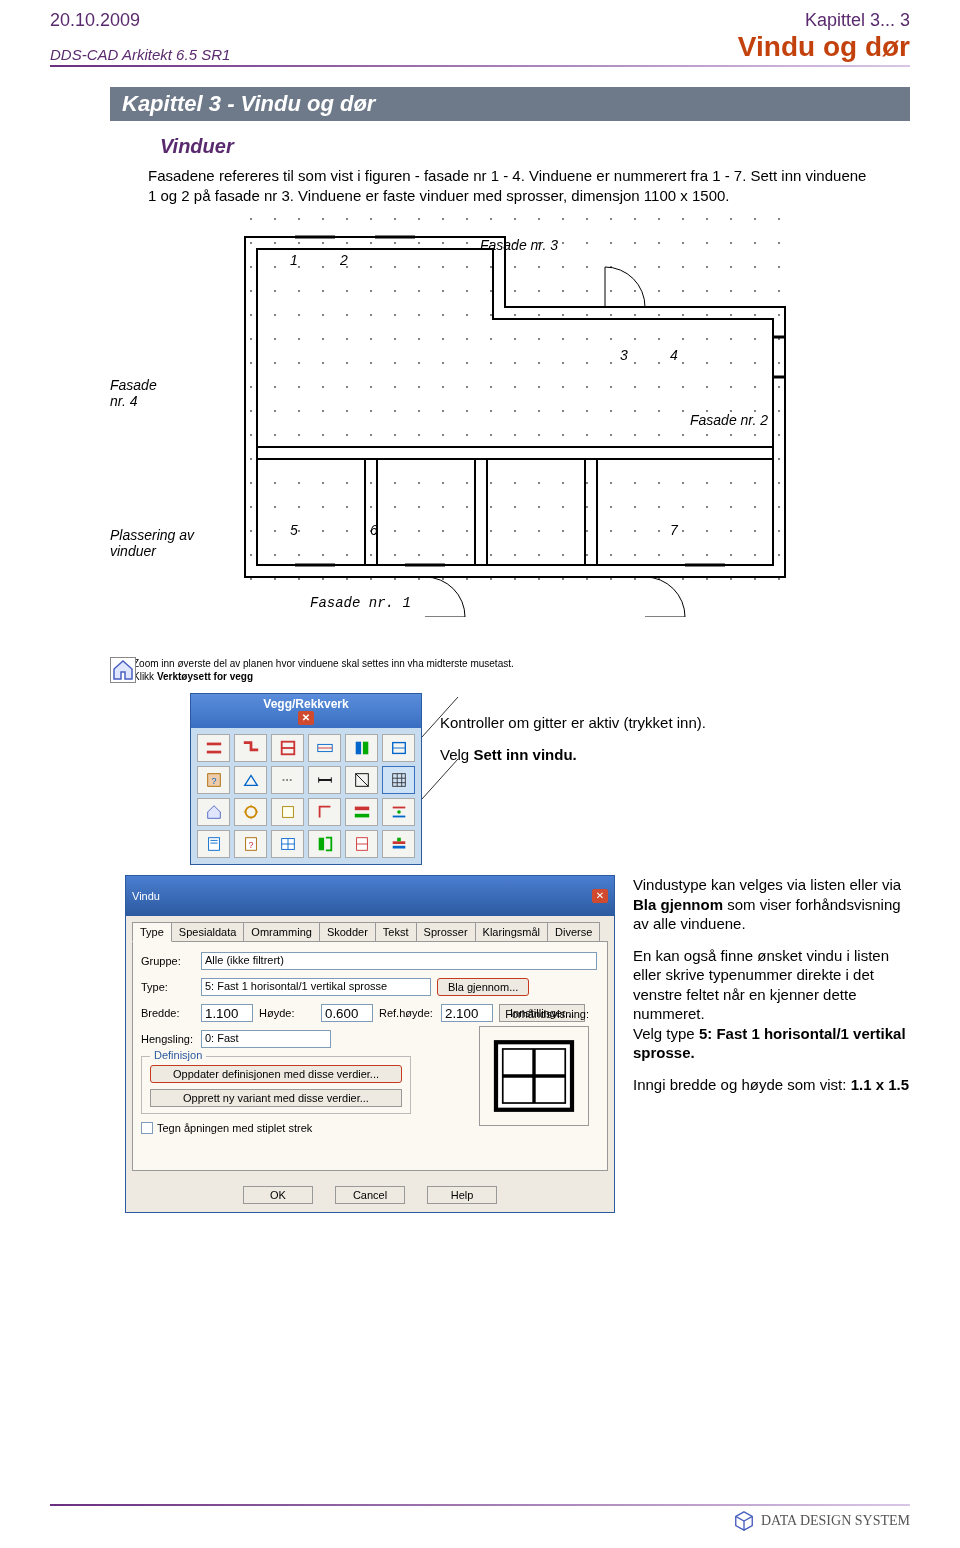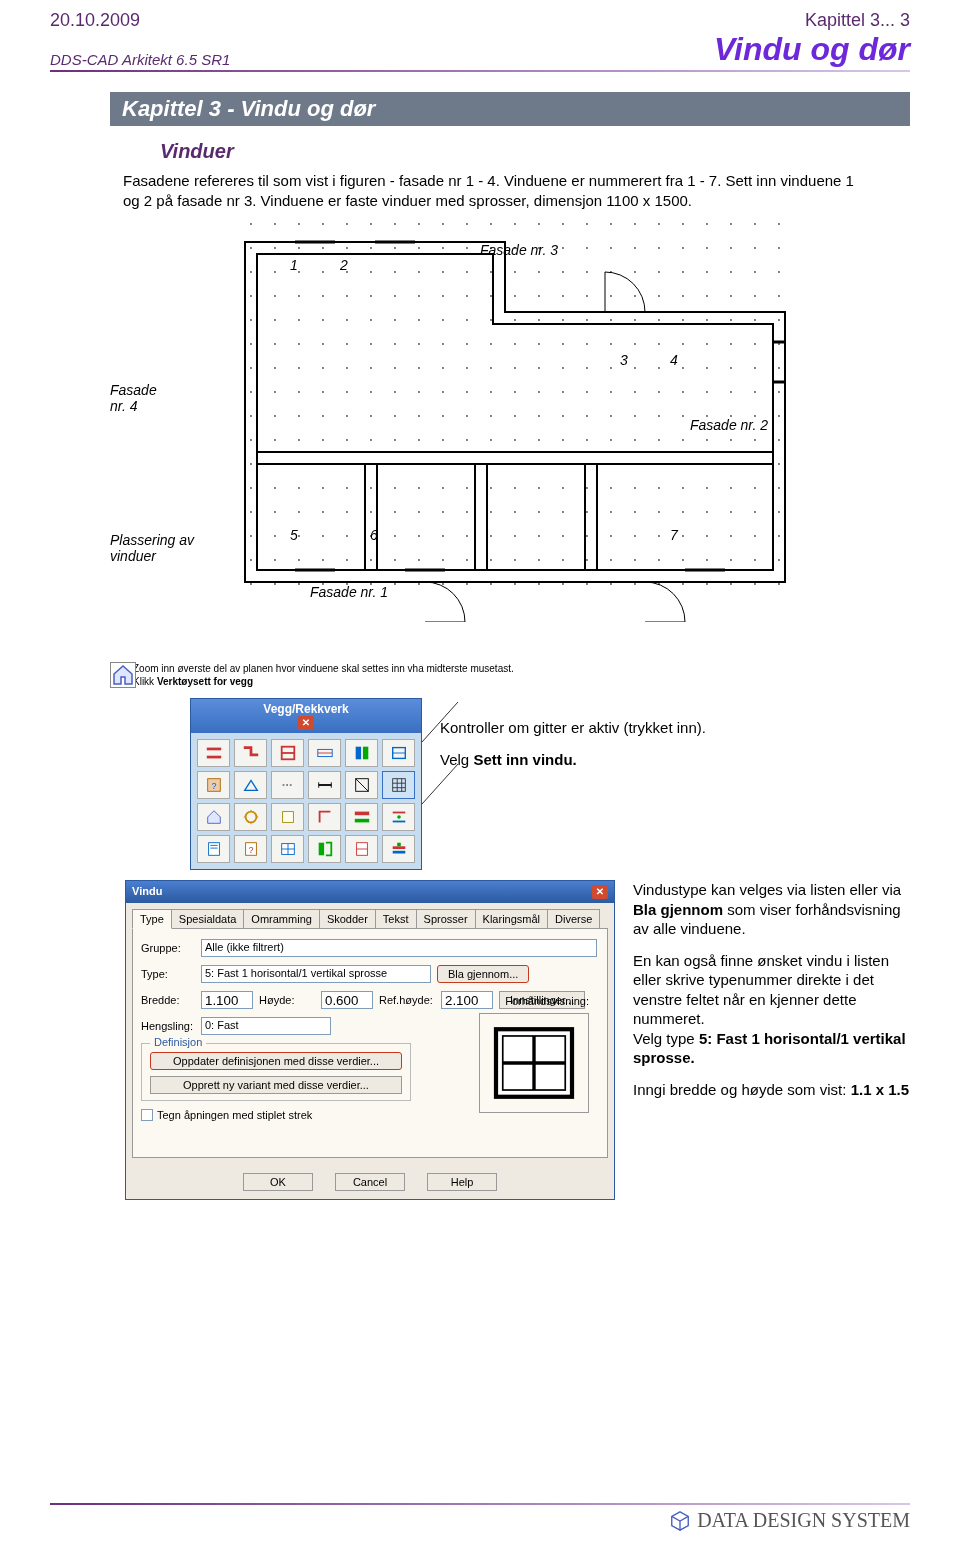--- a/index.html
+++ b/index.html
@@ -28,24 +28,23 @@
     display: flex;
     justify-content: space-between;
     align-items: flex-end;
   }
   .product-line {
     color: #5a2a6e;
     font-style: italic;
     font-size: 15px;
   }
   .page-title {
-    color: #6d28d9;
-    font-style: italic;
+    color: #c2410c;
     font-weight: bold;
-    font-size: 32px;
+    font-size: 28px;
   }
   .rule {
     height: 2px;
     background: linear-gradient(to right, #6b2f80, #d9c6e6);
     margin-top: 2px;
     margin-bottom: 20px;
   }
   .chapter-bar {
     background: #6e7a8a;
     color: #fff;
@@ -58,21 +57,21 @@
   }
   .section-heading {
     color: #5a2a6e;
     font-style: italic;
     font-weight: bold;
     font-size: 20px;
     margin-left: 110px;
     margin-bottom: 8px;
   }
   .body-text {
-    margin-left: 73px;
+    margin-left: 98px;
     margin-right: 40px;
     font-size: 15px;
     line-height: 1.3;
     margin-bottom: 12px;
   }
   .floor-wrap {
     position: relative;
     height: 410px;
     margin: 10px 0 20px 0;
   }
@@ -168,24 +167,25 @@
   .vindu-dialog {
     width: 490px;
     background: #eeeae2;
     border: 1px solid #2c5aa0;
     font-family: Tahoma, Arial, sans-serif;
     font-size: 11px;
   }
   .vindu-title {
     background: linear-gradient(#4a7ed0, #2c5aa0);
     color: #fff;
-    font-weight: bold;
-    padding: 4px 6px;
+    font-weight: normal;
+    padding: 13px 6px;
     display: flex;
     justify-content: space-between;
+    align-items: center;
   }
   .tabs {
     display: flex;
     padding: 6px 6px 0 6px;
     gap: 0;
   }
   .tab {
     padding: 3px 7px;
     background: #eeeae2;
     border: 1px solid #999;
@@ -289,21 +289,21 @@
   .footer-rule {
     height: 2px;
     background: linear-gradient(to right, #6b2f80, #d9c6e6);
     margin-bottom: 4px;
   }
   .footer-logo {
     display: flex;
     justify-content: flex-end;
     align-items: center;
     gap: 6px;
-    font-size: 20px;
+    font-size: 14px;
     color: #555;
     font-family: Georgia, serif;
   }
   .footer-logo svg { width: 22px; height: 22px; }
   .preview-label {
     position: absolute;
     right: 18px;
     bottom: 150px;
     font-size: 11px;
   }
@@ -390,21 +390,21 @@
 
     <div class="side-label" style="left:240px; top:35px;">1</div>
     <div class="side-label" style="left:290px; top:35px;">2</div>
     <div class="side-label" style="left:430px; top:20px;">Fasade nr. 3</div>
     <div class="side-label" style="left:570px; top:130px;">3</div>
     <div class="side-label" style="left:620px; top:130px;">4</div>
     <div class="side-label" style="left:640px; top:195px;">Fasade nr. 2</div>
     <div class="side-label" style="left:240px; top:305px;">5</div>
     <div class="side-label" style="left:320px; top:305px;">6</div>
     <div class="side-label" style="left:620px; top:305px;">7</div>
-    <div class="side-label" style="left:260px; top:362px;">Fasade nr. 1</div>
+    <div class="side-label" style="left:260px; top:378px;font-family:Liberation Mono, monospace;">Fasade nr. 1</div>
   </div>
 
   <div style="position:relative; margin-top:30px;">
     <div class="home-icon" style="top:0;">
       <svg viewBox="0 0 24 24">
           <path d="M3 11 L12 3 L21 11 L21 21 L14 21 L14 14 L10 14 L10 21 L3 21 Z" fill="#e0e6ff" stroke="#4a60c0" stroke-width="1.5"></path>
         </svg>
     </div>
     <p class="body-text-2">Zoom inn øverste del av planen hvor vinduene skal settes inn vha midterste musetast.</p>
     <p class="body-text-2">

